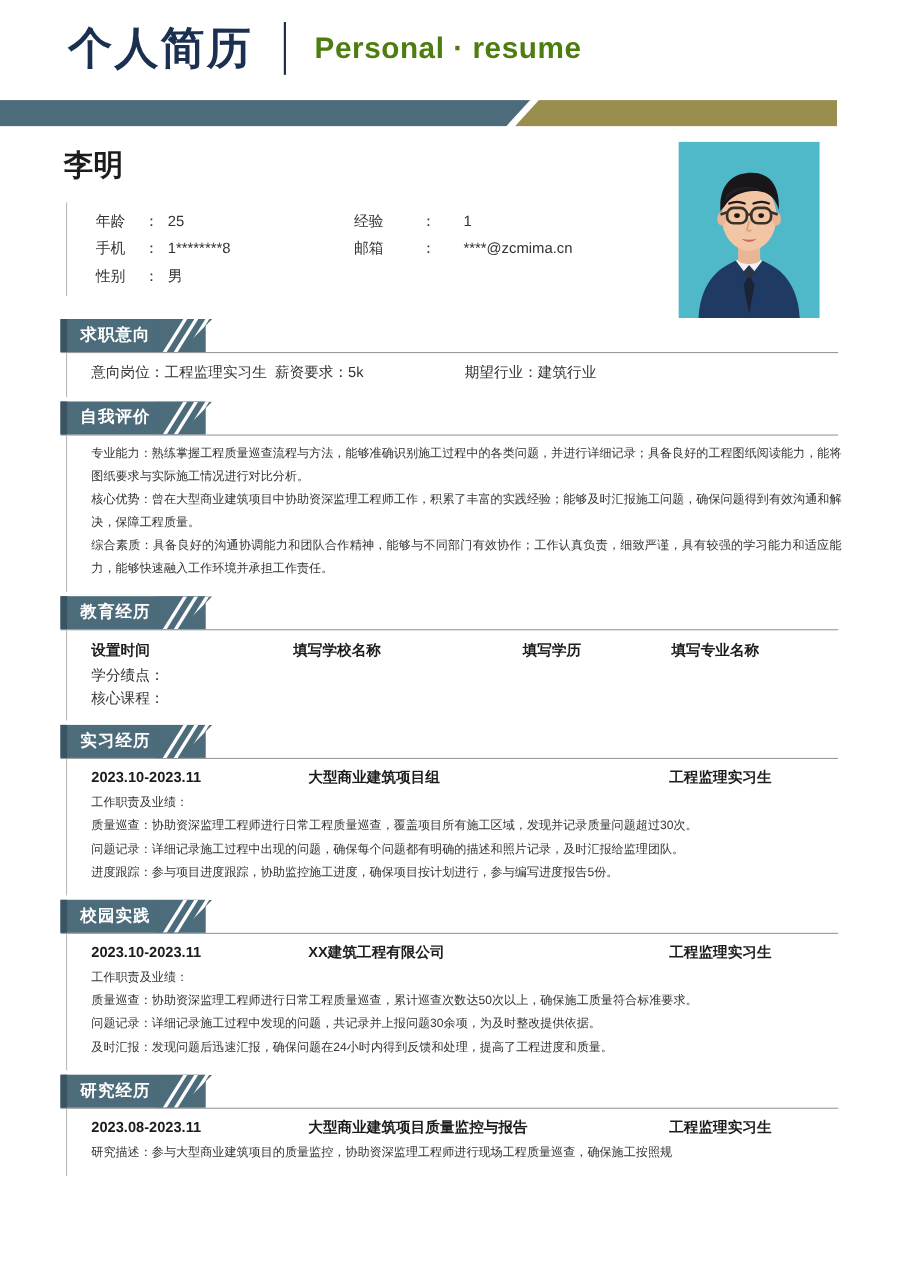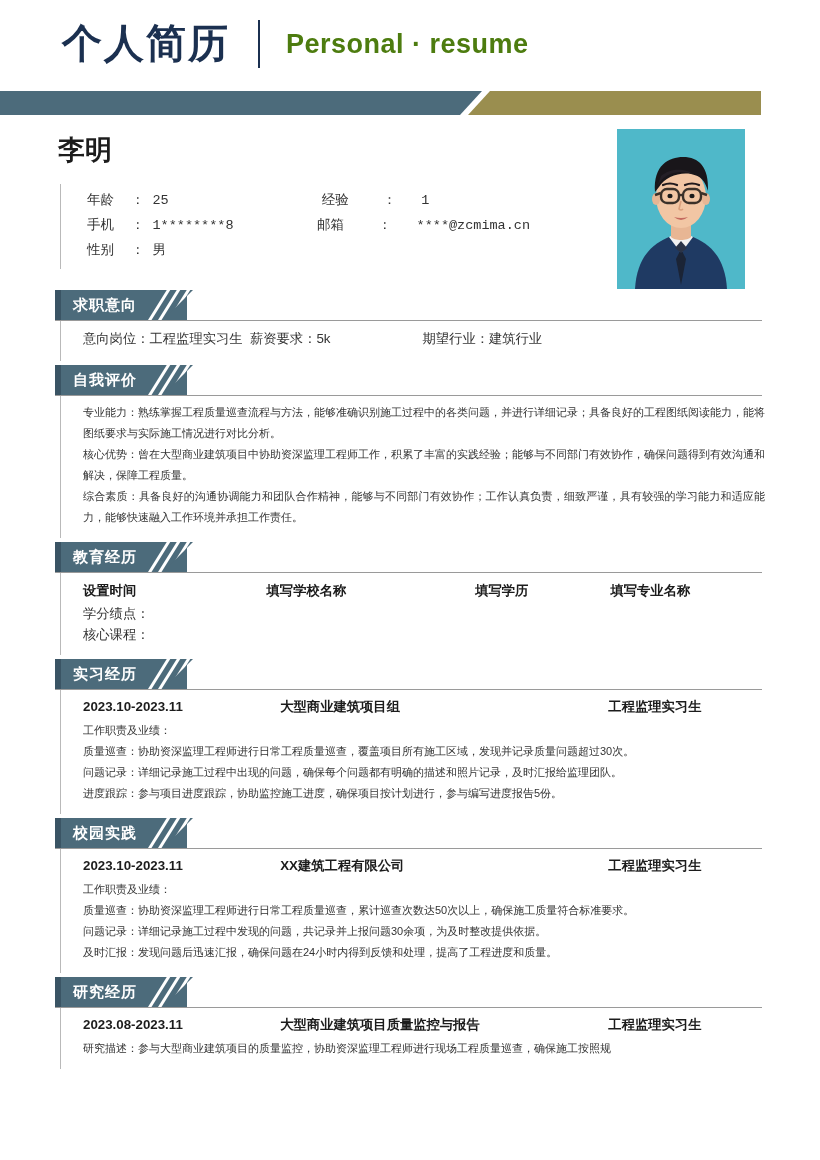--- a/index.html
+++ b/index.html
@@ -27,21 +27,21 @@
     padding: 26px 0 0 62px;
     height: 62px;
     box-sizing: border-box;
   }
   .title-cn {
     font-size: 40px;
     font-weight: bold;
     color: #1b3050;
     letter-spacing: 2px;
     line-height: 1;
-    font-family: Liberation Serif, serif;
+    font-family: Liberation Sans, sans-serif;
   }
   .title-divider {
     width: 2px;
     height: 48px;
     background: #1b3050;
     margin: 0 26px 0 28px;
   }
   .title-en {
     font-size: 27px;
     font-weight: bold;
@@ -98,21 +98,20 @@
   }
   .field-row {
     display: flex;
     font-size: 13.5px;
     color: #333333;
     line-height: 25px;
   }
   .field {
     display: flex;
     white-space: nowrap;
-    font-family: Liberation Mono, monospace;
   }
   .field-label {
     min-width: 44px;
   }
   .field-colon {
     margin: 0 8px 0 0;
   }
   .field-value {
     color: #333333;
   }
@@ -390,21 +389,21 @@
     <div class="sec-tab"></div>
     <div class="sec-tab-edge"></div>
     <div class="sec-stripes">
         <span class="sec-stripe-3"></span>
       </div>
     <div class="sec-title">自我评价</div>
   </div>
   <div class="sec-rule"></div>
   <div class="sec-body">
     <p class="para">专业能力：熟练掌握工程质量巡查流程与方法，能够准确识别施工过程中的各类问题，并进行详细记录；具备良好的工程图纸阅读能力，能将图纸要求与实际施工情况进行对比分析。</p>
-    <p class="para">核心优势：曾在大型商业建筑项目中协助资深监理工程师工作，积累了丰富的实践经验；能够与不同部门有效协作，确保问题得到有效沟通和解决，保障工程质量。</p>
+    <p class="para">核心优势：曾在大型商业建筑项目中协助资深监理工程师工作，积累了丰富的实践经验；能够及时汇报施工问题，确保问题得到有效沟通和解决，保障工程质量。</p>
     <p class="para">综合素质：具备良好的沟通协调能力和团队合作精神，能够与不同部门有效协作；工作认真负责，细致严谨，具有较强的学习能力和适应能力，能够快速融入工作环境并承担工作责任。</p>
   </div>
 </div>
 
 <div class="section">
   <div class="sec-head">
     <div class="sec-tab"></div>
     <div class="sec-tab-edge"></div>
     <div class="sec-stripes">
         <span class="sec-stripe-3"></span>

